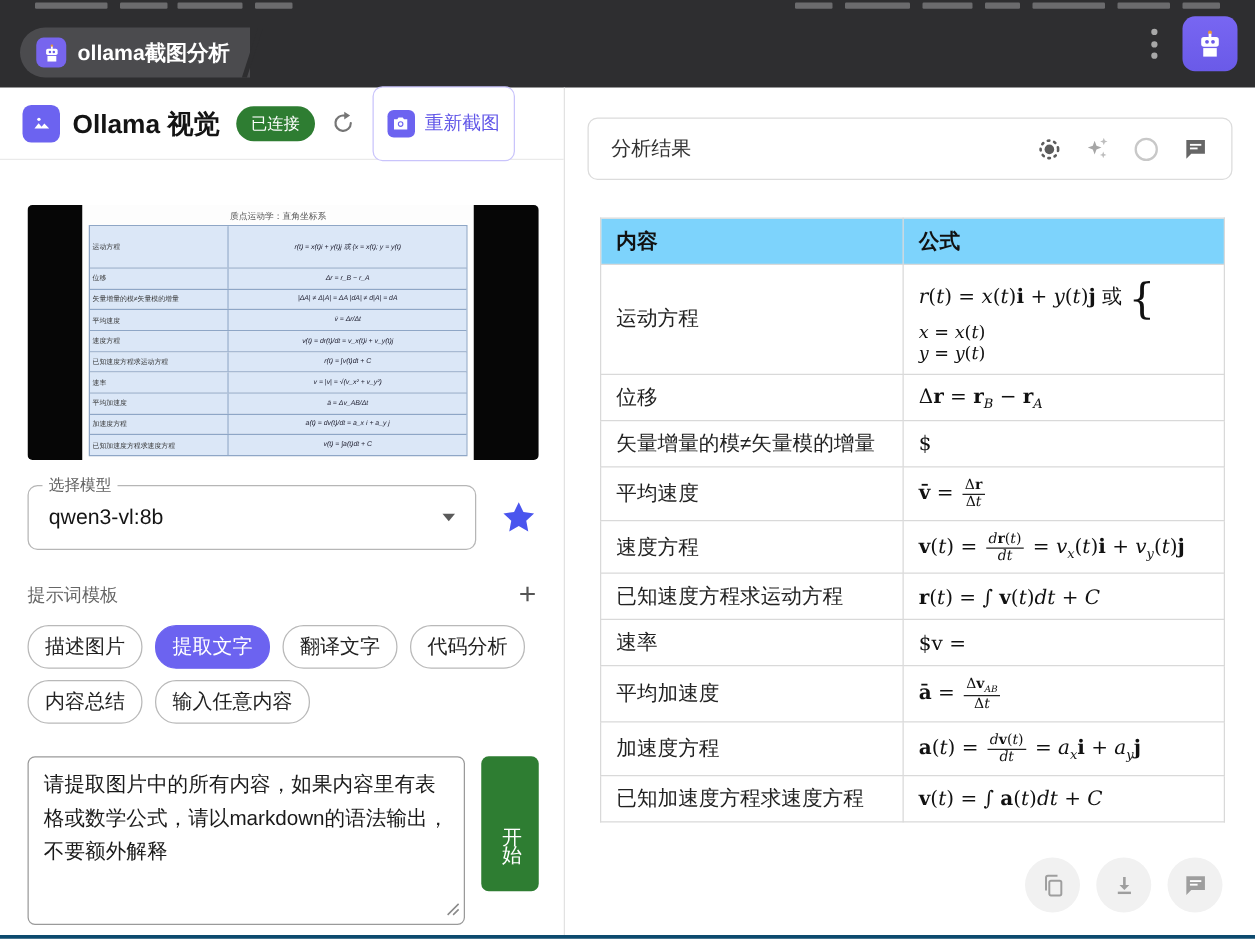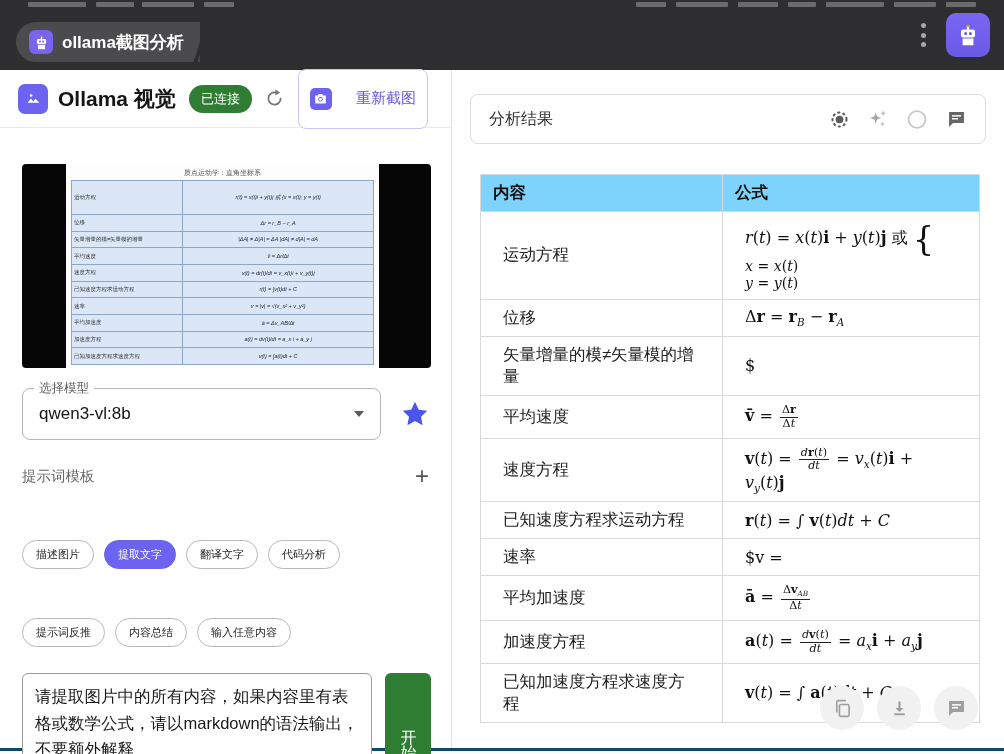--- a/index.html
+++ b/index.html
@@ -33,21 +33,21 @@
   .right { flex:1; position:relative; padding:24px 18px 0 18px; }
 
   
   .lheader { height:58px; display:flex; align-items:center; padding:0 18px; border-bottom:1px solid #eaeaea; }
   .pic-icon { width:30px; height:30px; border-radius:7px; background:#6c63f0;
     display:flex; align-items:center; justify-content:center; }
   .ltitle { font-size:21px; font-weight:bold; color:#141414; margin-left:10px; }
   .badge { margin-left:13px; background:#2e7d32; color:#fff; font-size:13px;
     padding:5px 12px; border-radius:14px; }
   .refresh { margin-left:12px; width:22px; height:22px; display:flex; align-items:center; }
-  .recap-btn { margin-left:12px; display:flex; align-items:center; gap:24px;
+  .recap-btn { margin-left:12px; display:flex; align-items:center; gap:8px;
     border:1px solid #c9c4fb; border-radius:8px; padding:18px 11px; background:#fff; }
   .cam-icon { width:22px; height:22px; border-radius:5px; background:#6c63f0;
     display:flex; align-items:center; justify-content:center; }
   .recap-label { color:#6257e8; font-size:15px; }
 
   
   .preview { margin:36px 20px 0 22px; height:204px; display:flex; border-radius:4px; overflow:hidden; }
   .pv-bar { background:#060606; }
   .pv-bar.l { width:44px; } .pv-bar.r { width:52px; }
   .pv-center { flex:1; background:#fdfdfd; padding:4px 5px 3px; display:flex; flex-direction:column; }
@@ -71,21 +71,21 @@
   .caret { margin-left:auto; width:0; height:0; border-left:5px solid transparent;
     border-right:5px solid transparent; border-top:6px solid #5a5a5a; }
   .star-btn { margin-left:18px; width:32px; height:32px; display:flex; align-items:center; justify-content:center; }
 
   
   .tpl-head { margin:24px 22px 0; display:flex; align-items:center; justify-content:space-between; }
   .tpl-label { font-size:14.5px; color:#666; }
   .tpl-add { font-size:24px; color:#555; font-weight:300; line-height:1; }
   .chips { margin:12px 22px 0; display:flex; flex-wrap:wrap; gap:9px 10px; }
   .chip { border:1.5px solid #b9b9b9; border-radius:17px; padding:6px 13px;
-    font-size:11px; color:#222; background:#fff;margin-top:40px; }
+    font-size:16px; color:#222; background:#fff; }
   .chip.active { background:#6c63f0; color:#fff; border-color:#6c63f0; }
 
   
   .prompt-row { margin:26px 20px 0 22px; display:flex; gap:13px; }
   .ta-wrap { flex:1; position:relative; }
   textarea.prompt { width:100%; height:135px; resize:none; border:1px solid #9a9a9a; border-radius:6px;
     padding:9px 12px; font-size:16.5px; line-height:1.62; color:#1a1a1a;
     font-family:"Liberation Sans", sans-serif; outline:none; }
   .resize-grip { position:absolute; right:4px; bottom:7px; }
   .start-btn { width:46px; height:108px; background:#2e7d32; border-radius:6px; color:#fff;
@@ -97,21 +97,21 @@
   .rcard { border:1px solid #dcdcdc; border-radius:8px; height:50px; display:flex;
     align-items:center; padding:0 18px; background:#fff; }
   .rtitle { font-size:16px; color:#333; }
   .ricons { margin-left:auto; display:flex; align-items:center; gap:17px; }
   .ricons .ic { width:22px; height:22px; display:flex; align-items:center; justify-content:center; }
 
   table.result { margin:30px 0 0 10px; width:calc(100% - 16px); border-collapse:collapse; }
   .result th { border:1px solid #d9d9d9; background:#7dd3fc; text-align:left;
     font-size:16.5px; color:#111; padding:7px 12px; }
   .result th:first-child { width:48.5%; }
-  .result td { border:1px solid #d9d9d9; padding:7px 22px; }
+  .result td { border:1px solid #d9d9d9; padding:7px 12px; }
   .cell-label { font-size:16.5px; color:#222; }
   .cell-formula { font-family:"DejaVu Serif", serif; font-size:16px; color:#111; }
   .cell-formula i { font-family:"DejaVu Serif", serif; }
   .fr { display:inline-flex; flex-direction:column; align-items:center; vertical-align:middle;
     font-size:0.70em; line-height:1.15; margin:0 2px; }
   .fr > span:first-child { border-bottom:1px solid #222; padding:0 2px; }
   .stack { display:inline-flex; flex-direction:column; font-size:0.88em; line-height:1.2;
     vertical-align:middle; text-align:left; }
   .brace { font-size:2.1em; font-weight:300; vertical-align:middle; font-family:"DejaVu Serif", serif; }
   .cn { font-family:"Liberation Sans", sans-serif; font-style:normal; }
@@ -266,21 +266,20 @@
 
     <div class="tpl-head">
       <span class="tpl-label">提示词模板</span>
       <span class="tpl-add">+</span>
     </div>
     <div class="chips">
         <div class="chip">描述图片</div>
         <div class="chip active">提取文字</div>
         <div class="chip">翻译文字</div>
         <div class="chip">代码分析</div>
-        <div class="chip">提示词反推</div>
         <div class="chip">内容总结</div>
         <div class="chip">输入任意内容</div>
       </div>
 
     <div class="prompt-row">
       <div class="ta-wrap">
         <textarea class="prompt" style="">请提取图片中的所有内容，如果内容里有表格或数学公式，请以markdown的语法输出，不要额外解释</textarea>
         <span class="resize-grip">
           <svg width="11" height="11" viewBox="0 0 10 10">
               <path d="M9 1L1 9M9 5L5 9" stroke="#8a8a8a" stroke-width="1.1" fill="none"></path>

